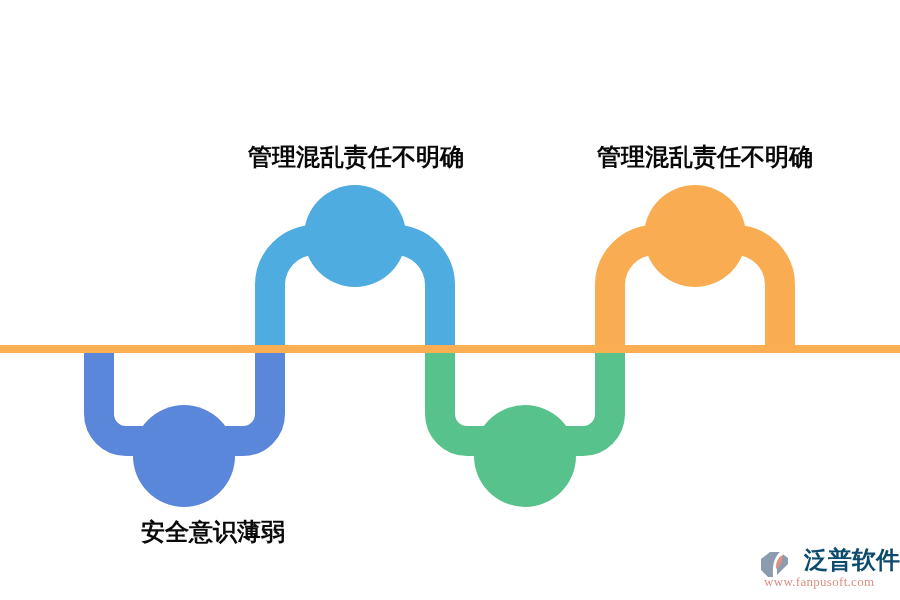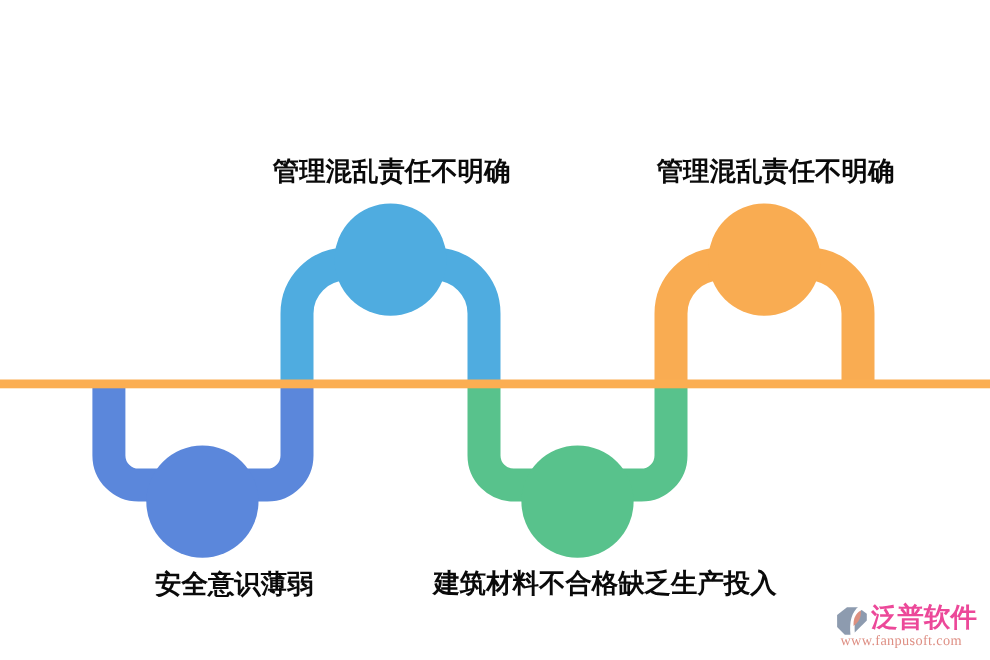--- a/index.html
+++ b/index.html
@@ -22,25 +22,25 @@
     letter-spacing:0px;
     text-align:center;
   }
   .watermark{
     position:absolute;
     left:758px;top:548px;
     width:140px;height:46px;
   }
   .wm-icon{position:absolute;left:2px;top:3px;}
   .wm-brand{
-    position:absolute;left:34px;top:0px;
-    font-family:Liberation Sans, sans-serif;
+    position:absolute;left:46px;top:0px;
+    font-family:Liberation Mono, monospace;
     font-weight:700;
     font-size:24px;line-height:28px;
-    color:#ec4899;
+    color:#0c4a6e;
     white-space:nowrap;
   }
   .wm-url{
     position:absolute;left:6px;top:27px;
     font-family:"Liberation Serif", serif;
     font-weight:400;
     font-size:13px;line-height:14px;
     color:#DE8F84;
     letter-spacing:0.3px;
     white-space:nowrap;
@@ -68,21 +68,20 @@
 
     <rect x="0" y="345" width="900" height="8" fill="#FBAE52"></rect>
   </svg>
 
   <div class="cause-label" style="left:356px;top:143px;">管理混乱责任不明确</div>
 
   <div class="cause-label" style="left:705px;top:143px;">管理混乱责任不明确</div>
 
   <div class="cause-label" style="left:182px;top:518px;margin-left:31px;">安全意识薄弱</div>
 
-  <div class="cause-label" style="left:550px;top:517px;">建筑材料不合格缺乏生产投入</div>
 
   <div class="watermark">
     <svg class="wm-icon" width="29" height="27" viewBox="0 0 29 27">
       <path d="M10 1 L20 1 L28 7 L28 13 L15 26 L8 26 L1 19 L1 8 Z" fill="#8D9BAF"></path>
       <path d="M21 0 C14 6 12 14 13.2 27 L17.5 27 C15.6 15 18.5 7 25 2 Z" fill="#ffffff"></path>
       <path d="M22.5 4 C17.5 7 15.5 12 16 18 C20.6 15 23.2 10 22.5 4 Z" fill="#DC9080"></path>
     </svg>
     <div class="wm-brand">泛普软件</div>
     <div class="wm-url">www.fanpusoft.com</div>
   </div>

